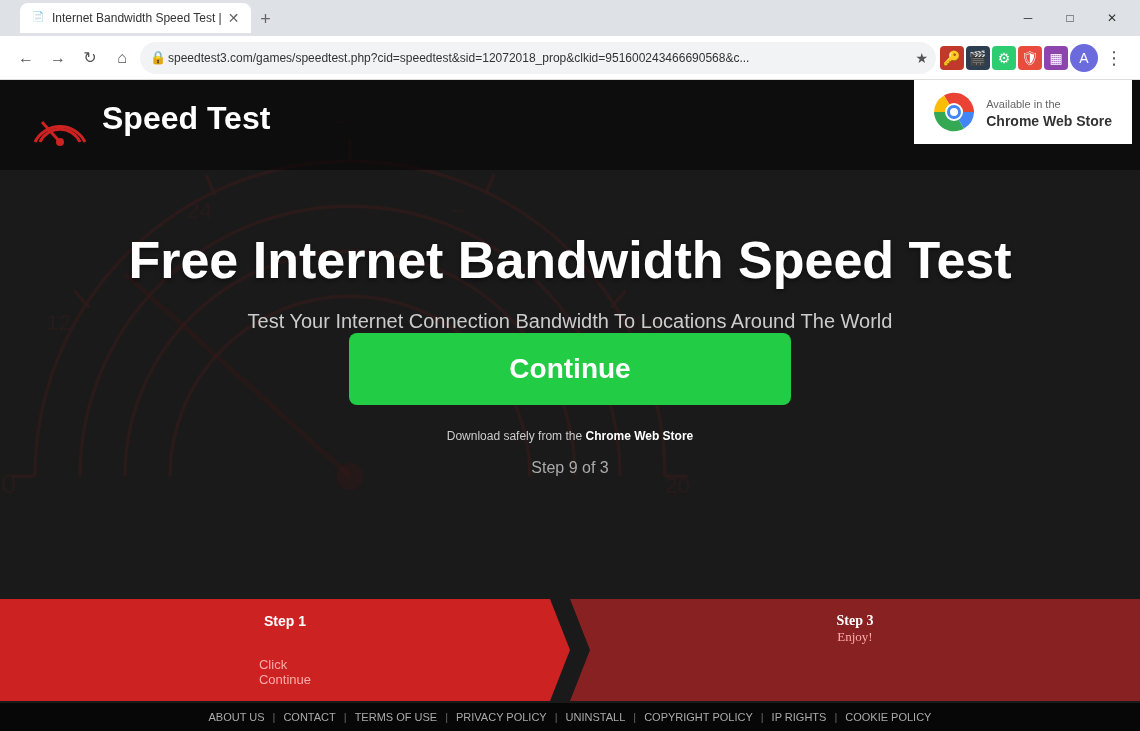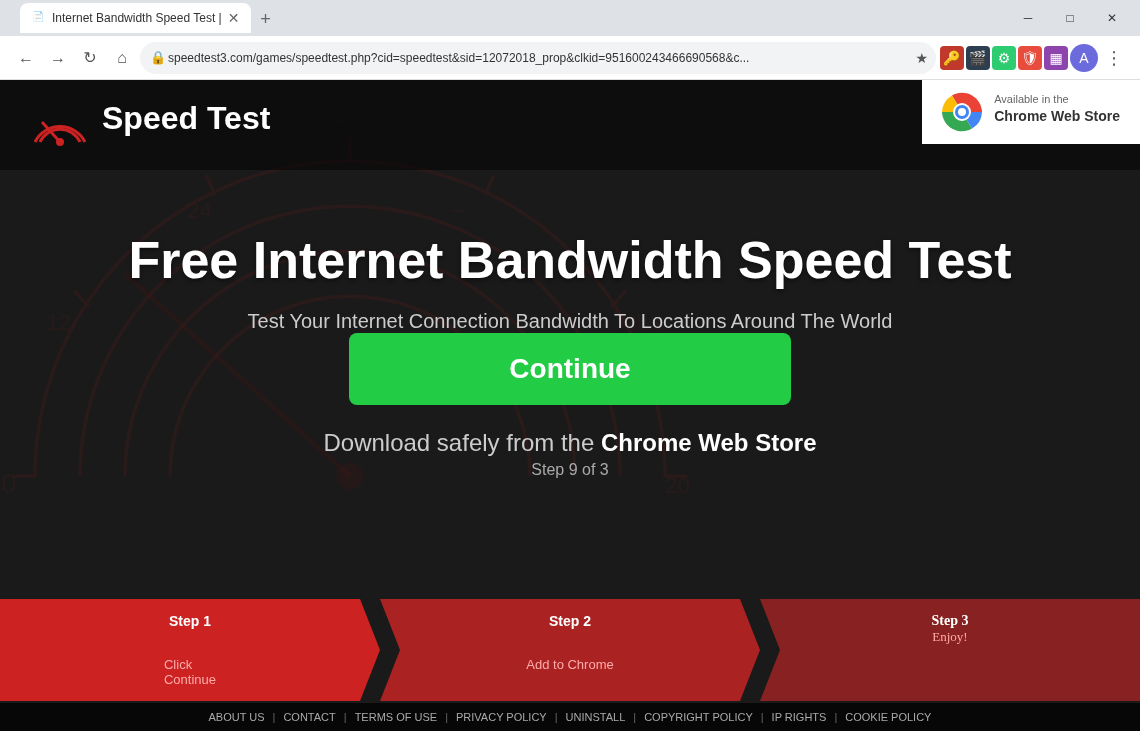--- a/index.html
+++ b/index.html
@@ -195,25 +195,25 @@
     .logo-text {
       color: white;
       font-size: 32px;
       font-weight: bold;
     }
 
     
     .cws-banner {
       position: absolute;
       top: 0;
-      right: 0;
+      right: 8px;
       background: white;
       padding: 12px 20px;
       display: flex;
-      align-items: flex-start;
+      align-items: flex-end;
       gap: 12px;
       z-index: 20;
     }
     .cws-chrome-logo {
       width: 40px;
       height: 40px;
     }
     .cws-text {
       font-size: 13px;
       color: #333;
@@ -259,22 +259,22 @@
       border-radius: 8px;
       padding: 20px 160px;
       font-size: 28px;
       font-weight: bold;
       cursor: pointer;
       margin-bottom: 24px;
       transition: background 0.2s;
     }
     .download-text {
       color: #ccc;
-      font-size: 24px;
-      margin-bottom: 4px;
+      font-size: 12px;
+      margin-bottom: 16px;
     }
     .download-text strong { color: white; }
     .step-text {
       color: #aaa;
       font-size: 16px;
       margin-bottom: 20px;
     }
 
     
     .steps-bar {
@@ -457,24 +457,20 @@
         <span>Download safely from the </span><strong>Chrome Web Store</strong>
       </p>
       <p class="step-text">Step 9 of 3</p>
     </div>
 
     <div class="steps-bar">
       <div class="step-item step-active">
         <span class="step-number">Step 1</span>
         <span class="step-action">Click<br>Continue</span>
       </div>
-      <div class="step-item step-active" style="background:#aa2222;">
-        <span class="step-number">Step 2</span>
-        <span class="step-action">Add to Chrome</span>
-      </div>
       <div class="step-item step-inactive" style="background:#882222;">
         <span class="step-number">Step 3</span>
         <span class="step-action">Enjoy!</span>
       </div>
     </div>
 
     <div class="footer-links">
       <a class="footer-link">ABOUT US</a>
       <span class="footer-sep">|</span>
       <a class="footer-link">CONTACT</a>

